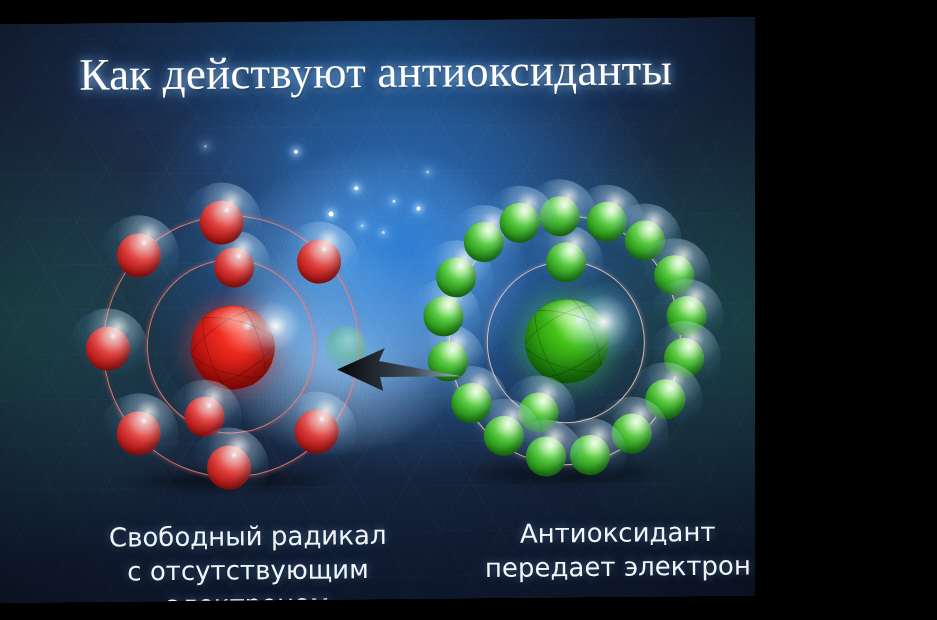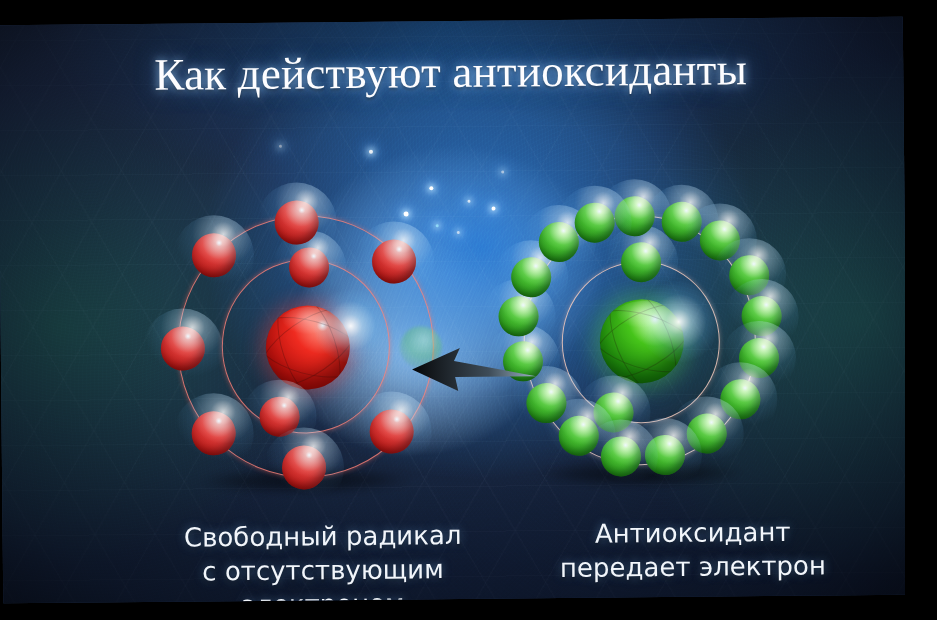--- a/index.html
+++ b/index.html
@@ -1,18 +1,18 @@
 <!DOCTYPE html>
 <html><head>
 <meta charset="utf-8">
 <style>
   html,body{margin:0;padding:0;background:#000;}
   body{width:937px;height:620px;overflow:hidden;font-family:"Liberation Sans",sans-serif;}
 
-  #stage{position:relative;width:905px;height:620px;background:#000;overflow:hidden;text-decoration:underline;}
+  #stage{position:relative;width:755px;height:620px;background:#000;overflow:hidden;text-decoration:underline;}
 
   
   #plate{
     position:absolute;left:50%;top:50%;
     width:905px;height:578px;
     transform:translate(-50%,-50%) rotate(-0.55deg);
     overflow:hidden;
     background:#16233c;
   }
 

